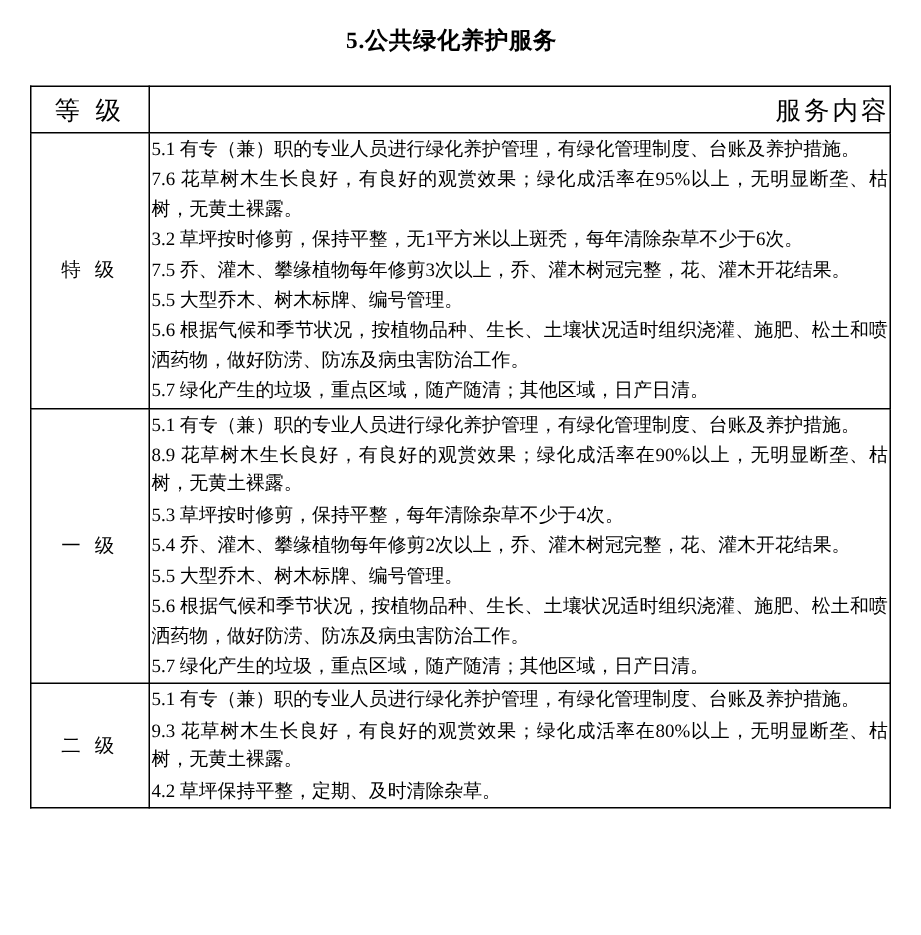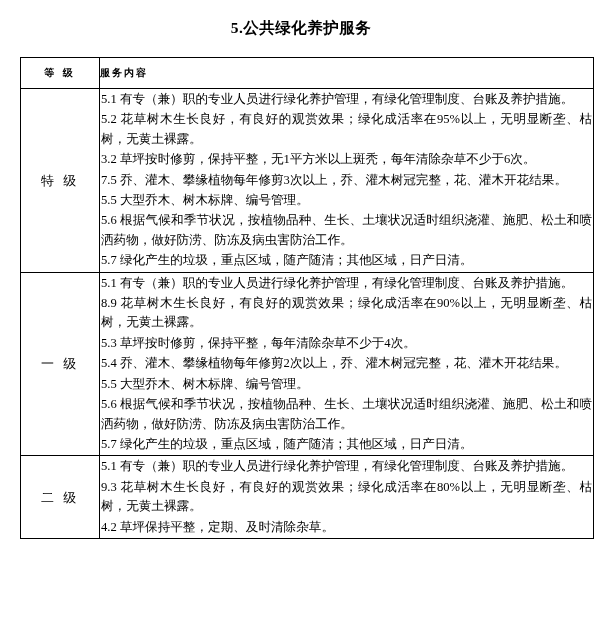--- a/index.html
+++ b/index.html
@@ -39,26 +39,26 @@
   table.spec-table td {
     border: 1px solid #000000;
     vertical-align: middle;
     padding: 0;
   }
   th.col-grade, td.cell-grade {
     width: 78px;
     text-align: center;
   }
   th.col-content {
-    text-align: left;
+    text-align: right;
   }
   thead th {
     height: 30px;
-    font-size: 10px;
-    font-weight: bold;
+    font-size: 17px;
+    font-weight: normal;
     letter-spacing: 3px;
   }
   th.col-content {
     letter-spacing: 2px;
   }
   td.cell-grade span {
     font-size: 13px;
     letter-spacing: 3px;
     margin-top: 30px;
   }
@@ -88,21 +88,21 @@
         <th class="col-content">服务内容</th>
       </tr>
     </thead>
     <tbody>
       <tr>
         <td class="cell-grade">
           <span>特  级</span>
         </td>
         <td class="cell-content">
           <p>5.1 有专（兼）职的专业人员进行绿化养护管理，有绿化管理制度、台账及养护措施。</p>
-          <p>5.2 花草树木生长良好，有良好的观赏效果；绿化成活率在95%以上，无明显断垄、枯树，无黄土裸露。</p>
+          <p>7.6 花草树木生长良好，有良好的观赏效果；绿化成活率在95%以上，无明显断垄、枯树，无黄土裸露。</p>
           <p>3.2 草坪按时修剪，保持平整，无1平方米以上斑秃，每年清除杂草不少于6次。</p>
           <p>7.5 乔、灌木、攀缘植物每年修剪3次以上，乔、灌木树冠完整，花、灌木开花结果。</p>
           <p>5.5 大型乔木、树木标牌、编号管理。</p>
           <p>5.6 根据气候和季节状况，按植物品种、生长、土壤状况适时组织浇灌、施肥、松土和喷洒药物，做好防涝、防冻及病虫害防治工作。</p>
           <p>5.7 绿化产生的垃圾，重点区域，随产随清；其他区域，日产日清。</p>
         </td>
       </tr>
       <tr>
         <td class="cell-grade">
           <span>一  级</span>

